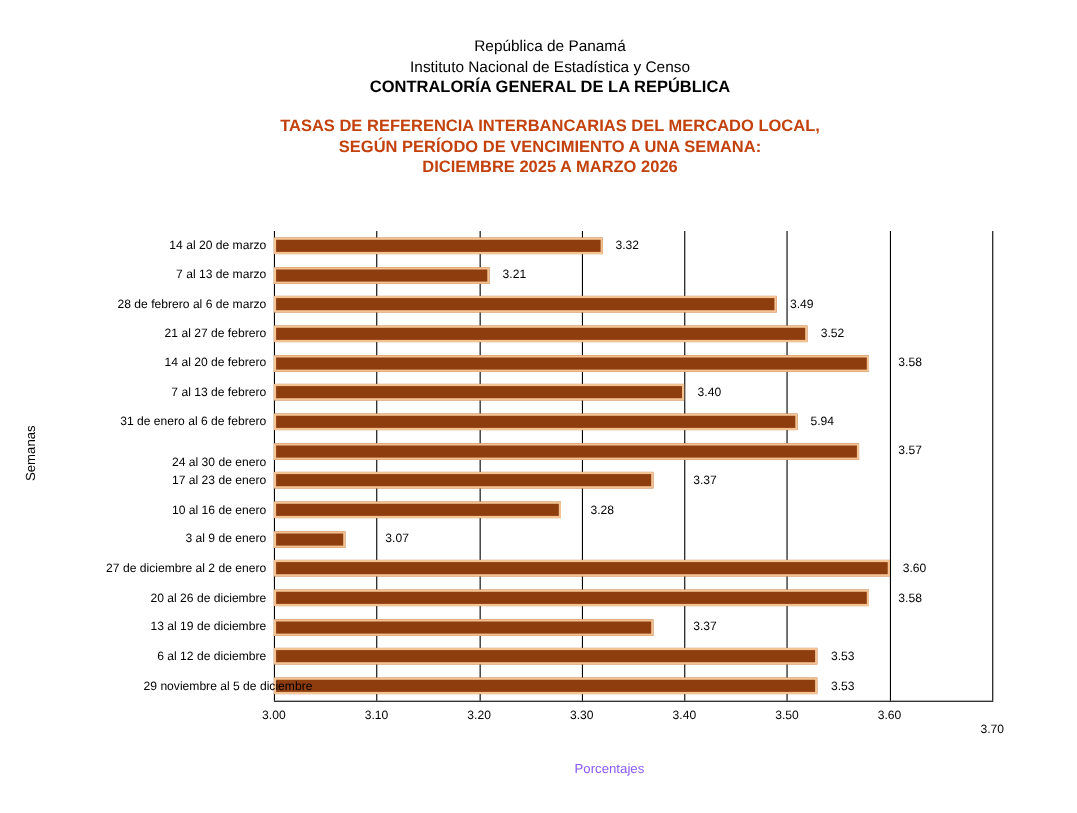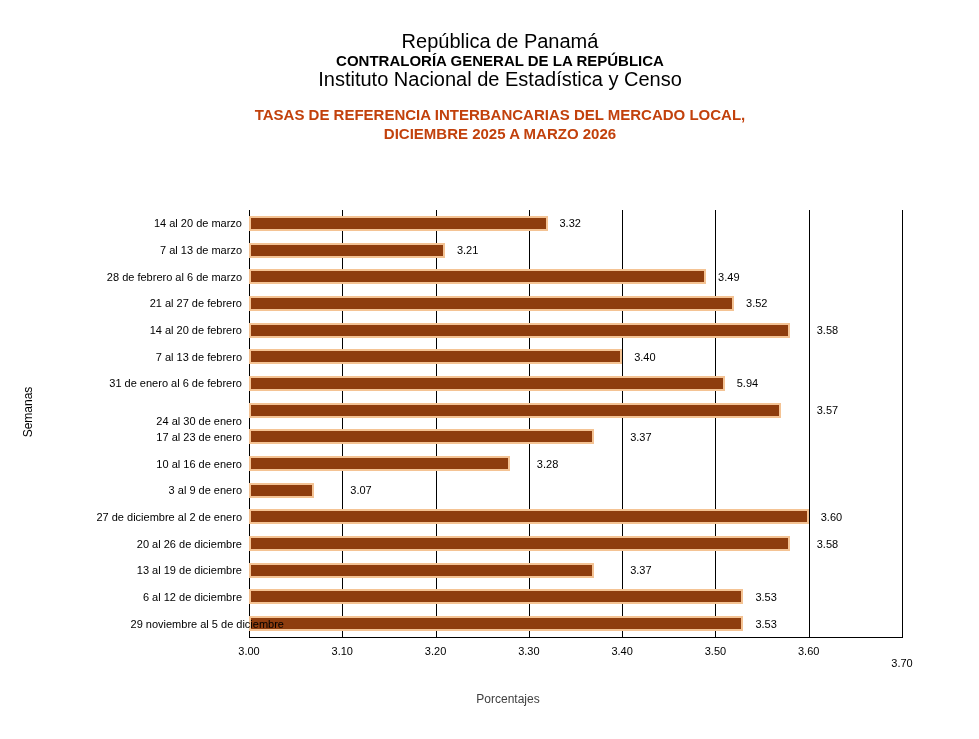--- a/index.html
+++ b/index.html
@@ -17,21 +17,21 @@
   }
   .header-block {
     position: absolute;
     top: 32px;
     left: 20px;
     width: 960px;
     text-align: center;
     color: #000000;
   }
   .header-line {
-    font-size: 20px;
+    font-size: 14px;
     line-height: 19px;
     color: #000000;
   }
   .header-line.bold {
     font-weight: bold;
     font-size: 15px;
   }
   .title-block {
     position: absolute;
     top: 106px;
@@ -50,24 +50,24 @@
     left: 28px;
     top: 412px;
     transform: translate(-50%, -50%) rotate(-90deg);
     font-size: 12px;
     color: #000000;
     white-space: nowrap;
   }
   .xlabel {
     position: absolute;
     top: 692px;
-    left: 508px;
+    left: 554px;
     transform: translateX(-50%);
     font-size: 12px;
-    color: #404040;
+    color: #8b5cf6;
     white-space: nowrap;
   }
   .gridline {
     position: absolute;
     width: 1px;
     background: #000000;
   }
   .x-axis-line {
     position: absolute;
     height: 1px;
@@ -105,26 +105,27 @@
     z-index: 3;
   }
 </style>
 </head>
 <body>
 
 <div class="page">
 
   <div class="header-block">
     <div class="header-line">República de Panamá</div>
+    <div class="header-line">Instituto Nacional de Estadística y Censo</div>
     <div class="header-line bold">CONTRALORÍA GENERAL DE LA REPÚBLICA</div>
-    <div class="header-line">Instituto Nacional de Estadística y Censo</div>
   </div>
 
   <div class="title-block">
     <div class="title-line">TASAS DE REFERENCIA INTERBANCARIAS DEL MERCADO LOCAL,</div>
+    <div class="title-line">SEGÚN PERÍODO DE VENCIMIENTO A UNA SEMANA:</div>
     <div class="title-line">DICIEMBRE 2025 A MARZO 2026</div>
   </div>
 
   <div class="ylabel">Semanas</div>
 
   <div id="plot">
       <div class="gridline" style="left: 249px; top: 210px; height: 427px;"></div>
       <div class="x-tick-label" style="left: 224px; top: 644px;">3.00</div>
       <div class="gridline" style="left: 342.286px; top: 210px; height: 427px;"></div>
       <div class="x-tick-label" style="left: 317.286px; top: 644px;">3.10</div>

